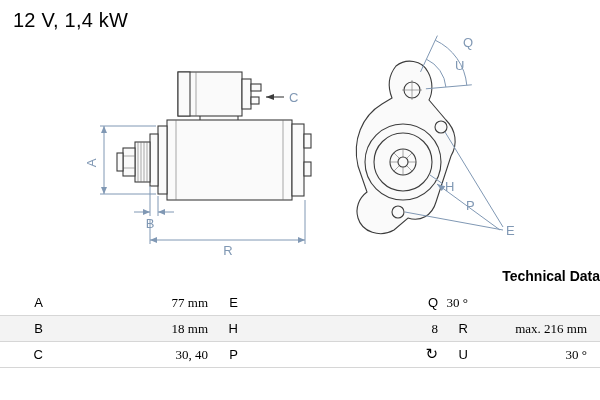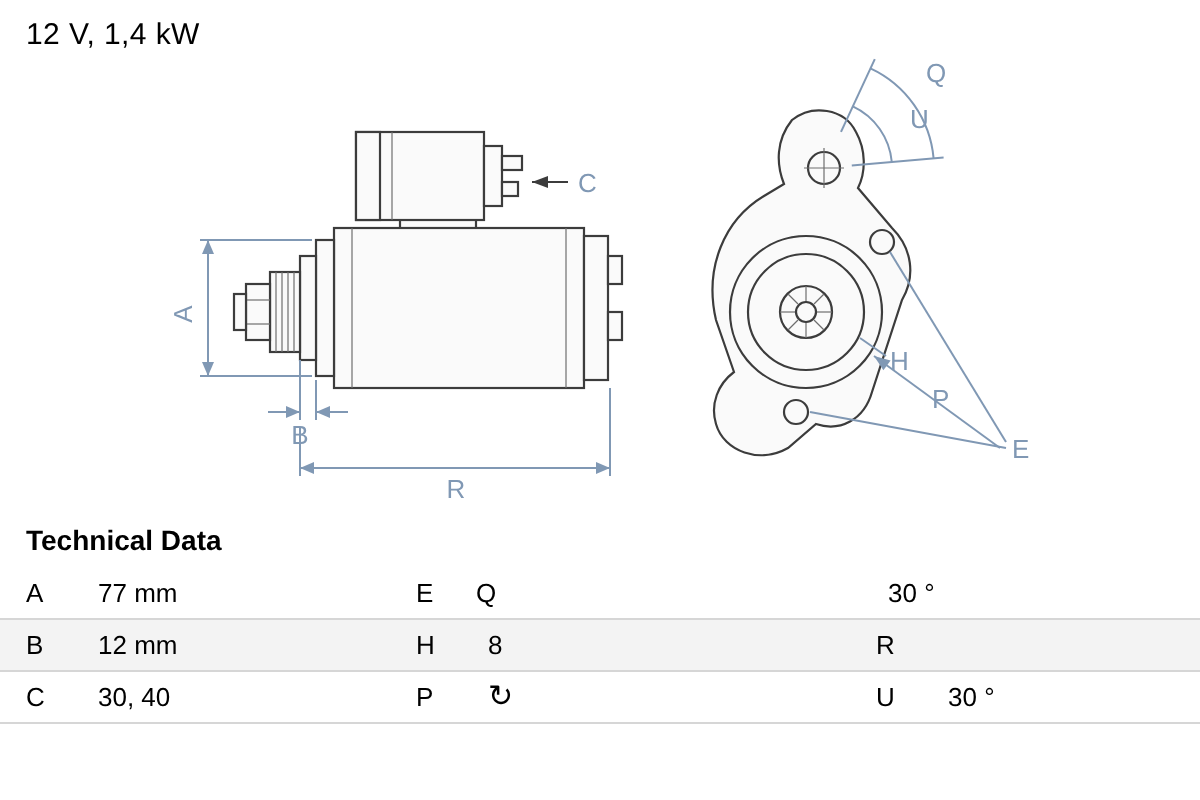--- a/index.html
+++ b/index.html
@@ -1,41 +1,41 @@
 <!DOCTYPE html>
 <html><head>
 <meta charset="utf-8">
 <style>
   html,body { margin:0; padding:0; }
   body {
     width:600px; height:400px; background:#ffffff; overflow:hidden;
     font-family:"Liberation Sans", sans-serif; color:#000;
   }
-  .header { padding:9px 0 0 13px; font-size:15px; letter-spacing:0.2px; }
+  .header { padding:9px 0 0 13px; font-size:20px; letter-spacing:0.2px; }
   svg.drawing { display:block; margin-top:2px; }
   text.dim { font-size:13px; fill:#8098b4; }
   .part { fill:#fafafa; stroke:#3c3c3c; stroke-width:1.1; }
   .blue { stroke:#8098b4; stroke-width:1; fill:none; }
   .thin { stroke:#6e6e6e; stroke-width:0.6; }
 
-  .tech-table { margin-top:4px; }
+  .tech-table { margin-top:4px;text-align:right; }
   .tt-title { font-weight:bold; font-size:14px; padding:6px 0 6px 13px; }
   .tt-row {
     display:grid;
     grid-template-columns:30px 165px 30px 200px 30px 1fr;
     align-items:center;
     height:25px;
     padding:0 13px;
     font-size:13px;
     border-bottom:1px solid #d6d6d6;
   }
   .tt-row:first-of-type { border-top:1px solid #d6d6d6; }
   .tt-row:nth-of-type(odd) { background:#f3f3f3; }
   .tt-key { }
-  .tt-val { padding-left:6px; }
+  .tt-val { padding-left:6px;font-family:Liberation Serif, serif; }
   .rot-icon { font-size:15px; line-height:1; }
 </style>
 </head>
 <body>
 
 <div class="header">12 V, 1,4 kW</div>
 
 <svg class="drawing" width="600" height="224" viewBox="0 0 600 224">
 
   <g>
@@ -168,24 +168,25 @@
   <div class="tt-row">
     <div class="tt-key">A</div>
     <div class="tt-val">77 mm</div>
     <div class="tt-key">E</div>
     <div class="tt-key">Q</div>
     <div class="tt-val">30 °</div>
   </div>
 
   <div class="tt-row">
     <div class="tt-key">B</div>
-    <div class="tt-val">12 mm</div>
+    <div class="tt-val">18 mm</div>
     <div class="tt-key">H</div>
     <div class="tt-val">8</div>
     <div class="tt-key">R</div>
+    <div class="tt-val">max. 216 mm</div>
   </div>
 
   <div class="tt-row">
     <div class="tt-key">C</div>
     <div class="tt-val">30, 40</div>
     <div class="tt-key">P</div>
     <div class="tt-val">
       <span class="rot-icon">↻</span>
     </div>
     <div class="tt-key">U</div>

